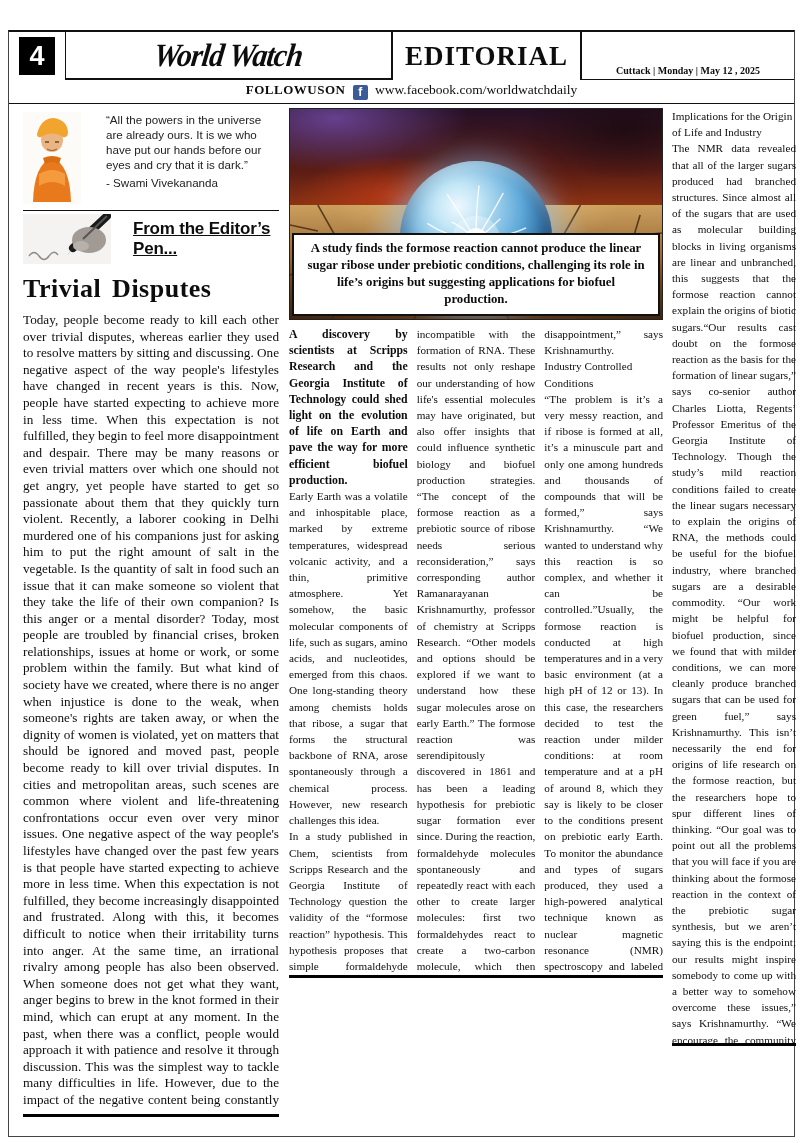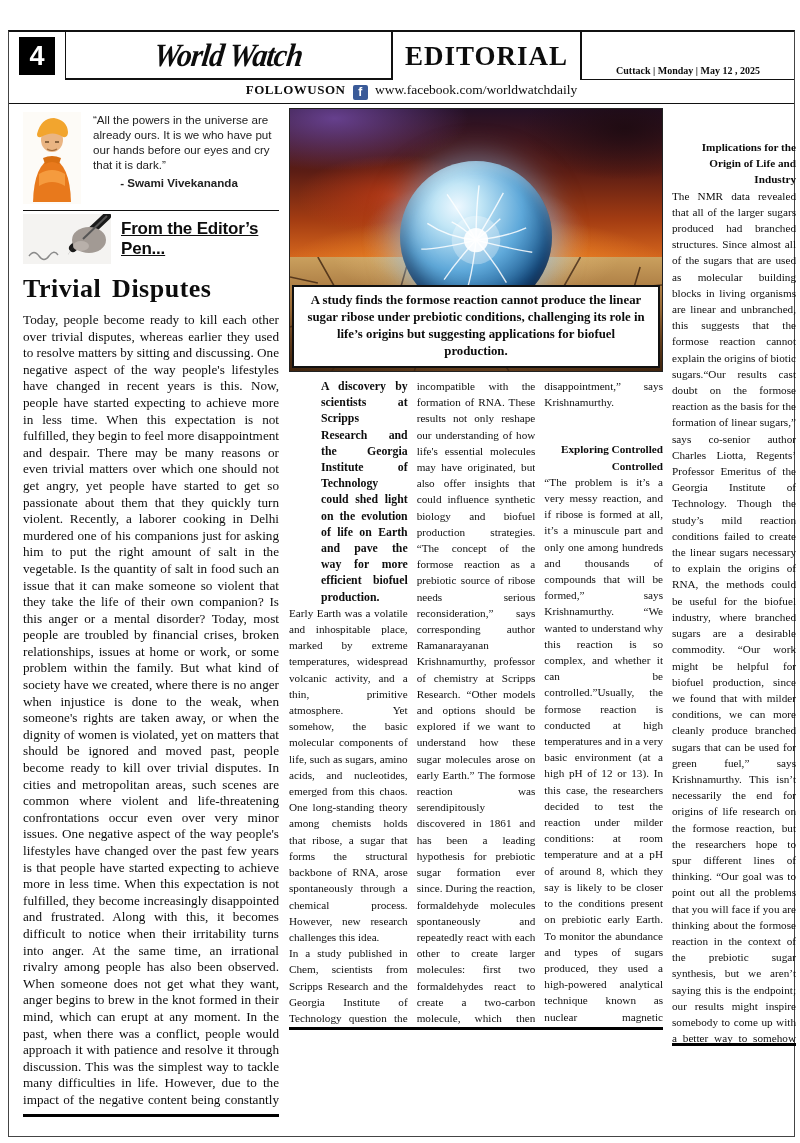--- a/index.html
+++ b/index.html
@@ -20,37 +20,37 @@
   .follow-label{font-weight:bold;letter-spacing:.5px;margin-left:20px;}
   .fb-icon{display:inline-block;width:15px;height:15px;background:#3a5a98;color:#fff;font-weight:bold;text-align:center;line-height:15px;border-radius:2px;margin:0 4px;font-family:"Liberation Sans",sans-serif;font-size:12px;vertical-align:-2px;}
   .follow-url{font-size:13.5px;}
 
   
   .body-grid{display:flex;gap:10px;padding:4px 4px 0 14px;}
   .left-col{width:256px;flex:0 0 256px;}
   .main-col{flex:1;min-width:0;}
 
   
-  .quote-block{display:flex;gap:12px;border-bottom:1.5px solid #111;padding:4px 0 6px;}
+  .quote-block{display:flex;gap:25px;border-bottom:1.5px solid #111;padding:4px 0 6px;}
   .viv-img{width:58px;height:92px;flex:0 0 58px;}
   .quote-text{font-family:"Liberation Sans",sans-serif;font-size:11.6px;line-height:1.3;color:#222;}
   .quote-text p{margin:0;}
-  .quote-author{font-weight:bold;text-align:center;margin-top:3px !important;padding-right:14px;}
-  .pen-row{display:flex;align-items:center;gap:10px;padding:3px 0 2px;}
+  .quote-author{font-weight:normal;text-align:left;margin-top:3px !important;padding-right:14px;}
+  .pen-row{display:flex;align-items:center;gap:22px;padding:3px 0 2px;}
   .pen-img{width:88px;height:50px;flex:0 0 88px;}
   .pen-label{font-family:"Liberation Sans",sans-serif;font-weight:bold;font-size:17px;text-decoration:underline;letter-spacing:-.2px;}
   .ed-title{font-size:26px;font-weight:bold;margin:8px 0 8px;letter-spacing:.5px;word-spacing:4px;}
   .ed-body{text-align:justify;font-size:13.2px;line-height:16.6px;height:796px;overflow:hidden;hyphens:auto;-webkit-hyphens:auto;}
   .left-endrule{border-top:3px solid #000;margin-top:6px;}
 
   
   .headline{font-size:27.5px;font-weight:bold;text-align:center;margin:6px 2px 10px;line-height:35px;letter-spacing:-.2px;}
   .feature-grid{display:flex;gap:9px;}
   .feature-left{width:374px;flex:0 0 374px;}
-  .hero{position:relative;margin:0;width:374px;height:264px;border:1px solid #222;box-sizing:border-box;overflow:hidden;}
+  .hero{position:relative;margin:0;width:374px;height:212px;border:1px solid #222;box-sizing:border-box;overflow:hidden;}
   .sky{position:absolute;top:0;left:0;right:0;height:158px;
     background:
       radial-gradient(ellipse 60% 55% at 12% 6%, rgba(112,72,160,.85), transparent 60%),
       radial-gradient(ellipse 50% 60% at 90% 12%, rgba(28,10,16,.85), transparent 55%),
       radial-gradient(ellipse 72% 45% at 50% 100%, rgba(250,150,40,.9), transparent 72%),
       radial-gradient(ellipse 40% 40% at 28% 55%, rgba(205,62,22,.7), transparent 65%),
       linear-gradient(180deg,#241026 0%,#5c1d14 40%,#a33c12 70%,#e07020 100%);}
   .ground{position:absolute;left:0;right:0;bottom:0;height:114px;
     background:
       radial-gradient(ellipse 55% 60% at 50% 0%, rgba(245,205,140,.65), transparent 70%),
@@ -63,22 +63,22 @@
   .sphere{position:absolute;left:50%;top:52px;width:152px;height:152px;transform:translateX(-50%);border-radius:50%;
     background:radial-gradient(circle at 38% 30%, #eef8ff 0%, #c2e6f6 16%, #5fa9da 45%, #1f5f96 70%, #0a2f55 88%, #05182e 100%);
     box-shadow:0 0 28px 6px rgba(130,185,235,.5), inset 0 -10px 22px rgba(0,0,25,.55), inset 0 6px 10px rgba(255,255,255,.35);}
   .sphere svg{position:absolute;inset:0;width:100%;height:100%;}
   .caption{position:absolute;left:2px;right:2px;bottom:3px;background:#fff;border:2px solid #111;padding:5px 10px 6px;
     font-weight:bold;font-size:12.8px;line-height:1.32;text-align:center;}
 
   .three-cols{display:flex;gap:9px;margin-top:6px;height:652px;overflow:hidden;border-bottom:3px solid #000;box-sizing:border-box;}
   .acol{flex:1;min-width:0;overflow:hidden;}
   .acol p{margin:0;text-align:justify;font-size:11.2px;line-height:16.2px;hyphens:auto;-webkit-hyphens:auto;}
-  .acol .lead{font-weight:bold;font-size:11.8px;margin-left:32px;}
-  .acol .subhead{font-weight:bold;text-align:right;margin-top:31px;}
+  .acol .lead{font-weight:bold;font-size:11.8px;}
+  .acol .subhead{font-weight:normal;text-align:left;}
   .col4{flex:0 0 124px;height:938px;overflow:hidden;border-bottom:3px solid #000;box-sizing:border-box;}
 </style>
 </head>
 <body>
 
 <div class="page">
   <div class="frame">
 
     <header class="hdr">
       <div class="pagenum-cell">
@@ -191,21 +191,21 @@
               <div class="acol">
                 <p class="lead">A discovery by scientists at Scripps Research and the Georgia Institute of Technology could shed light on the evolution of life on Earth and pave the way for more efficient biofuel production.</p>
                 <p>Early Earth was a volatile and inhospitable place, marked by extreme temperatures, widespread volcanic activity, and a thin, primitive atmosphere. Yet somehow, the basic molecular components of life, such as sugars, amino acids, and nucleotides, emerged from this chaos. One long-standing theory among chemists holds that ribose, a sugar that forms the structural backbone of RNA, arose spontaneously through a chemical process. However, new research challenges this idea.</p>
                 <p>In a study published in Chem, scientists from Scripps Research and the Georgia Institute of Technology question the validity of the “formose reaction” hypothesis. This hypothesis proposes that simple formaldehyde molecules reacted under early Earth conditions to form ribose. But the new findings reveal a key limitation: under controlled experimental conditions, the formose reaction does not yield linear sugars like ribose. Instead, it predominantly produces branched sugar structures, which are</p>
               </div>
               <div class="acol">
                 <p>incompatible with the formation of RNA. These results not only reshape our understanding of how life's essential molecules may have originated, but also offer insights that could influence synthetic biology and biofuel production strategies. “The concept of the formose reaction as a prebiotic source of ribose needs serious reconsideration,” says corresponding author Ramanarayanan Krishnamurthy, professor of chemistry at Scripps Research. “Other models and options should be explored if we want to understand how these sugar molecules arose on early Earth.” The formose reaction was serendipitously discovered in 1861 and has been a leading hypothesis for prebiotic sugar formation ever since. During the reaction, formaldehyde molecules spontaneously and repeatedly react with each other to create larger molecules: first two formaldehydes react to create a two-carbon molecule, which then reacts with another formaldehyde to create a three-carbon molecule, and so on and so on, until all the formaldehyde has been used up. The reaction is slow to begin but then accelerates uncontrollably. As more and more complex sugars are made, the reaction mixture turns from colorless, to yellow, to brown, to black. “It’s almost like</p>
               </div>
               <div class="acol">
                 <p>disappointment,” says Krishnamurthy.</p>
-                <p class="subhead">Exploring Controlled Controlled</p>
+                <p class="subhead">Industry Controlled Conditions</p>
                 <p>“The problem is it’s a very messy reaction, and if ribose is formed at all, it’s a minuscule part and only one among hundreds and thousands of compounds that will be formed,” says Krishnamurthy. “We wanted to understand why this reaction is so complex, and whether it can be controlled.”Usually, the formose reaction is conducted at high temperatures and in a very basic environment (at a high pH of 12 or 13). In this case, the researchers decided to test the reaction under milder conditions: at room temperature and at a pH of around 8, which they say is likely to be closer to the conditions present on prebiotic early Earth. To monitor the abundance and types of sugars produced, they used a high-powered analytical technique known as nuclear magnetic resonance (NMR) spectroscopy and labeled the starting molecules. The mixture was monitored over several days. They showed that the reaction is possible even under mild conditions, but that the results are just as complex and uncontrollable as usual. “The reactivity of formaldehyde doesn’t allow you to stop at a particular stage,” says Krishnamurthy. “Even with very mild reaction</p>
               </div>
             </div>
           </div>
 
           <div class="acol col4">
             <p class="subhead">Implications for the Origin of Life and Industry</p>
             <p>The NMR data revealed that all of the larger sugars produced had branched structures. Since almost all of the sugars that are used as molecular building blocks in living organisms are linear and unbranched, this suggests that the formose reaction cannot explain the origins of biotic sugars.“Our results cast doubt on the formose reaction as the basis for the formation of linear sugars,” says co-senior author Charles Liotta, Regents’ Professor Emeritus of the Georgia Institute of Technology. Though the study’s mild reaction conditions failed to create the linear sugars necessary to explain the origins of RNA, the methods could be useful for the biofuel industry, where branched sugars are a desirable commodity. “Our work might be helpful for biofuel production, since we found that with milder conditions, we can more cleanly produce branched sugars that can be used for green fuel,” says Krishnamurthy. This isn’t necessarily the end for origins of life research on the formose reaction, but the researchers hope to spur different lines of thinking. “Our goal was to point out all the problems that you will face if you are thinking about the formose reaction in the context of the prebiotic sugar synthesis, but we aren’t saying this is the endpoint; our results might inspire somebody to come up with a better way to somehow overcome these issues,” says Krishnamurthy. “We encourage the community to think differently and search for alternative solutions to explain how sugar molecules arose on early Earth.” .</p>
 
           </div>

